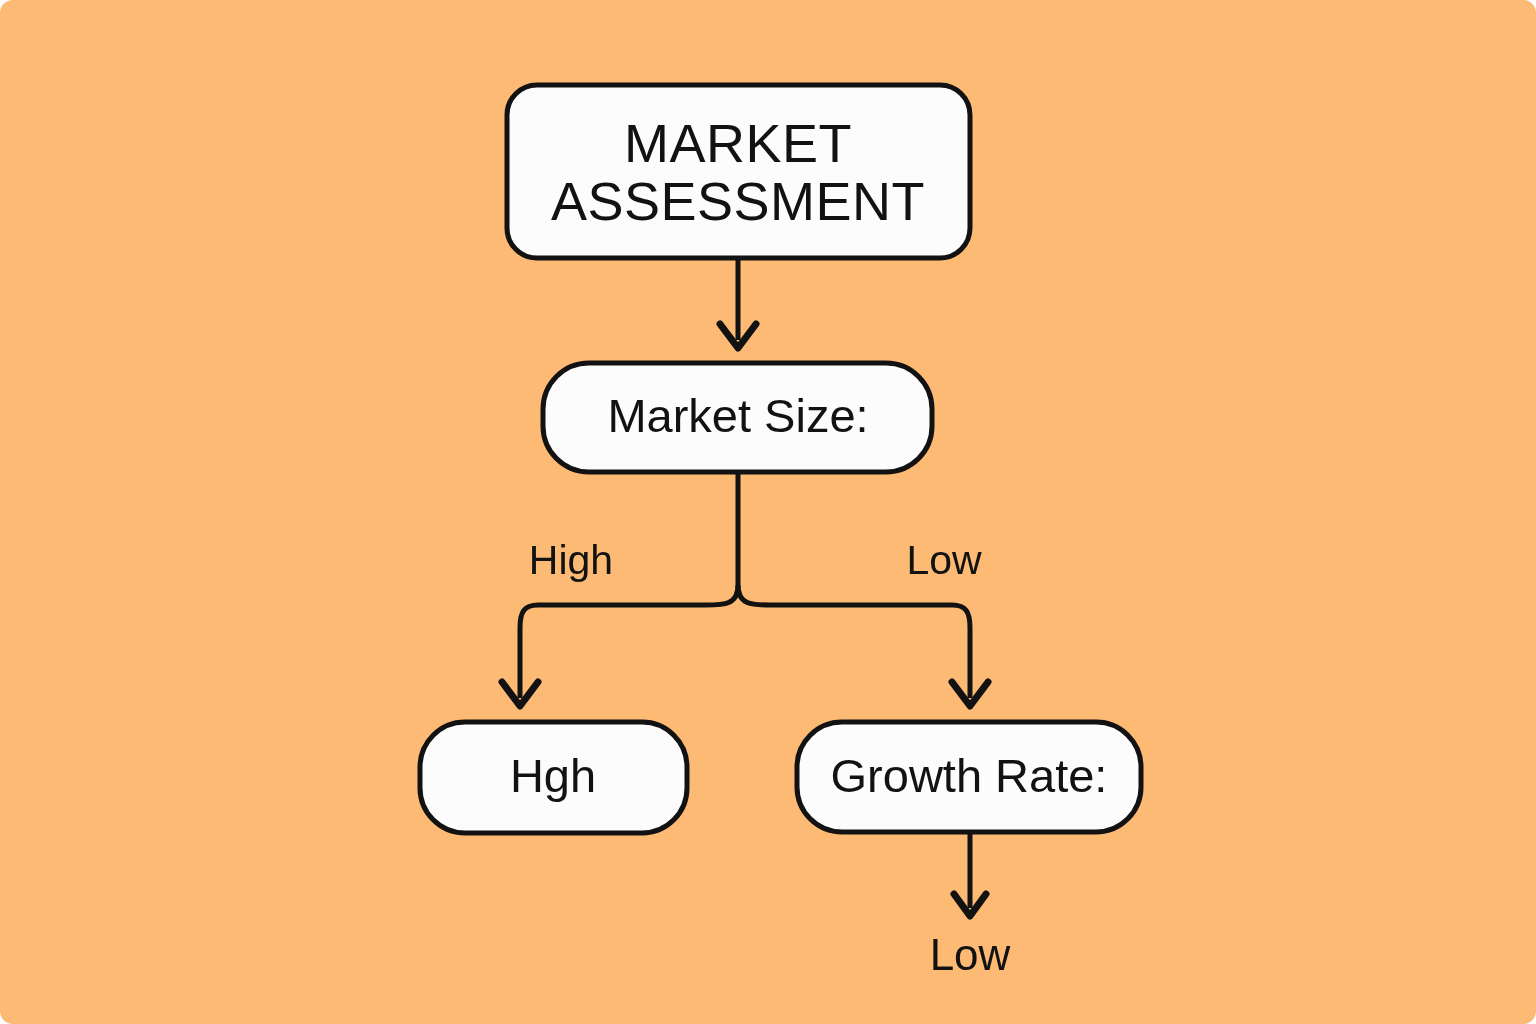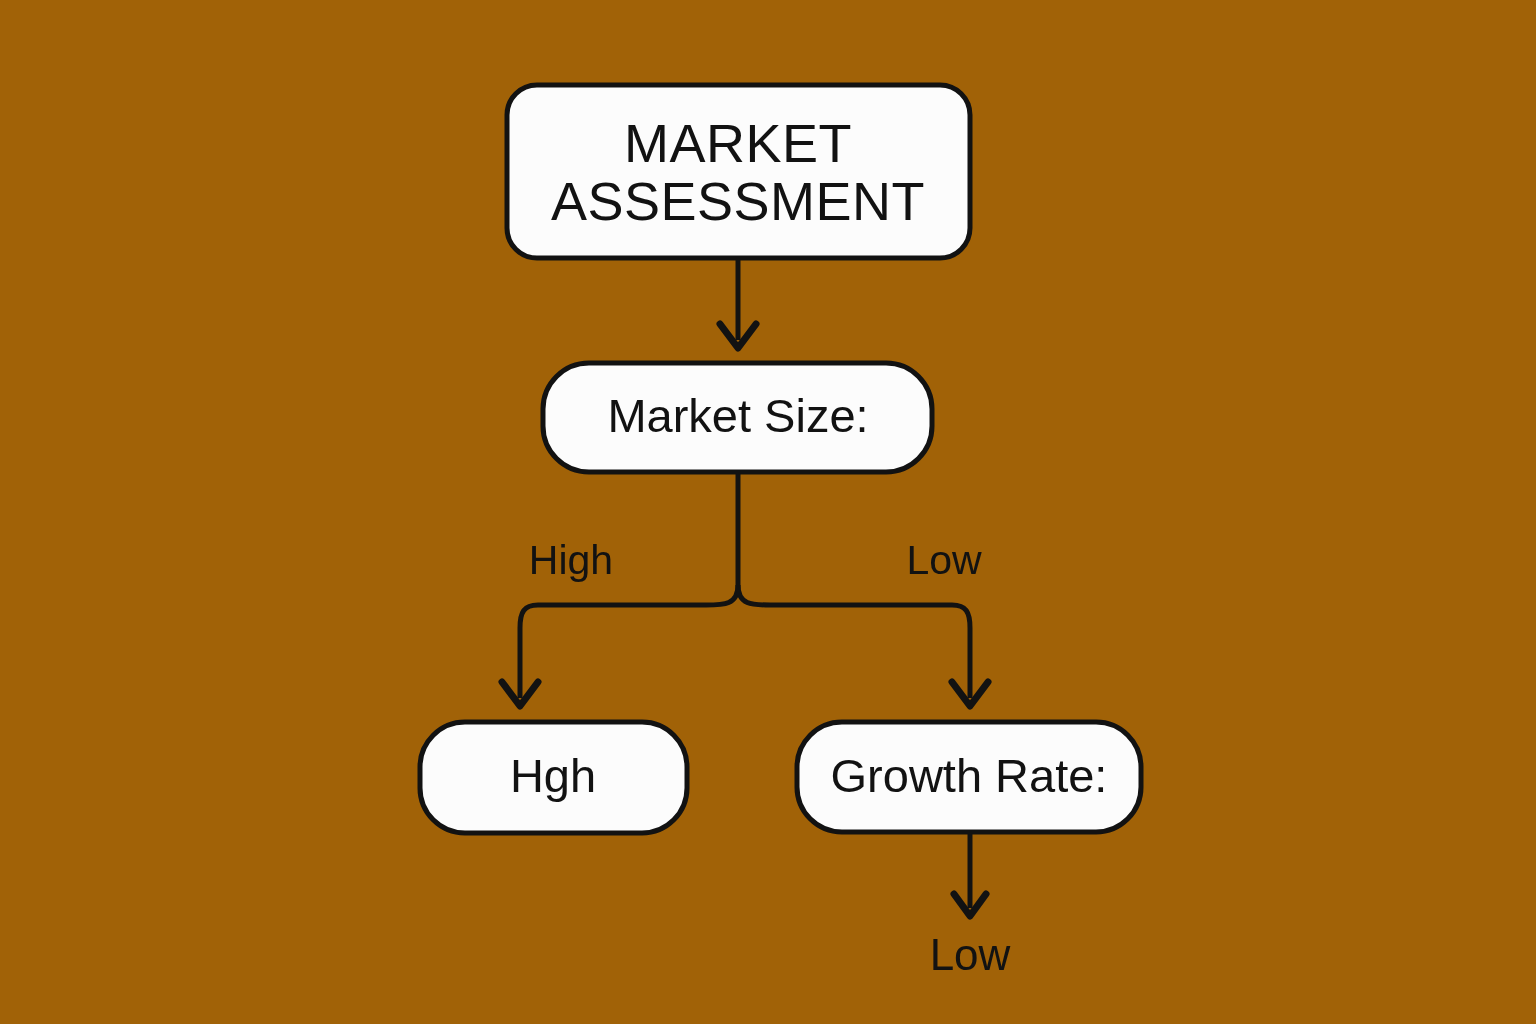--- a/index.html
+++ b/index.html
@@ -11,21 +11,22 @@
     width: 1536px;
     height: 1024px;
     background: #fcfcfc;
     font-family: "Liberation Sans", sans-serif;
     overflow: hidden;
   }
   #flowchart-canvas {
     position: relative;
     width: 1536px;
     height: 1024px;
-    background: #a16207;
+    background: #fdba74;
+    border-radius: 13px;
   }
   svg.diagram-layer {
     position: absolute;
     top: 0;
     left: 0;
     width: 1536px;
     height: 1024px;
     display: block;
   }
   .node-shape {

